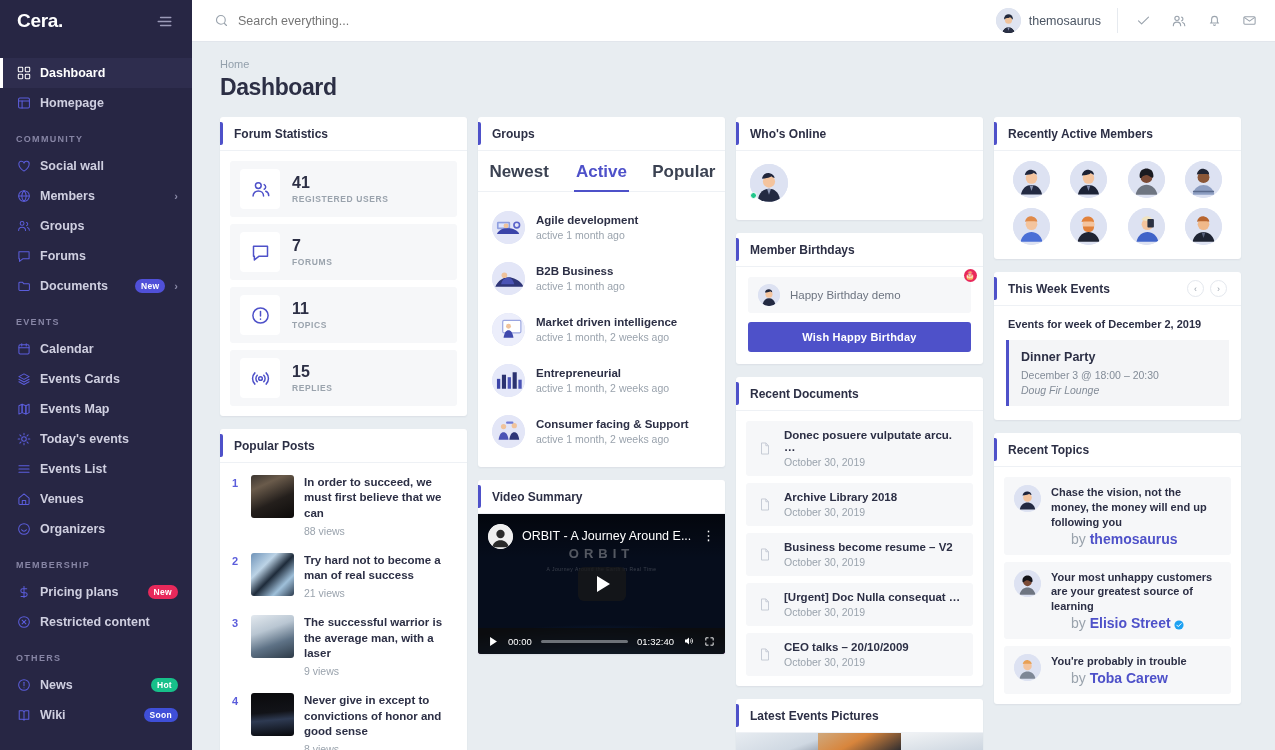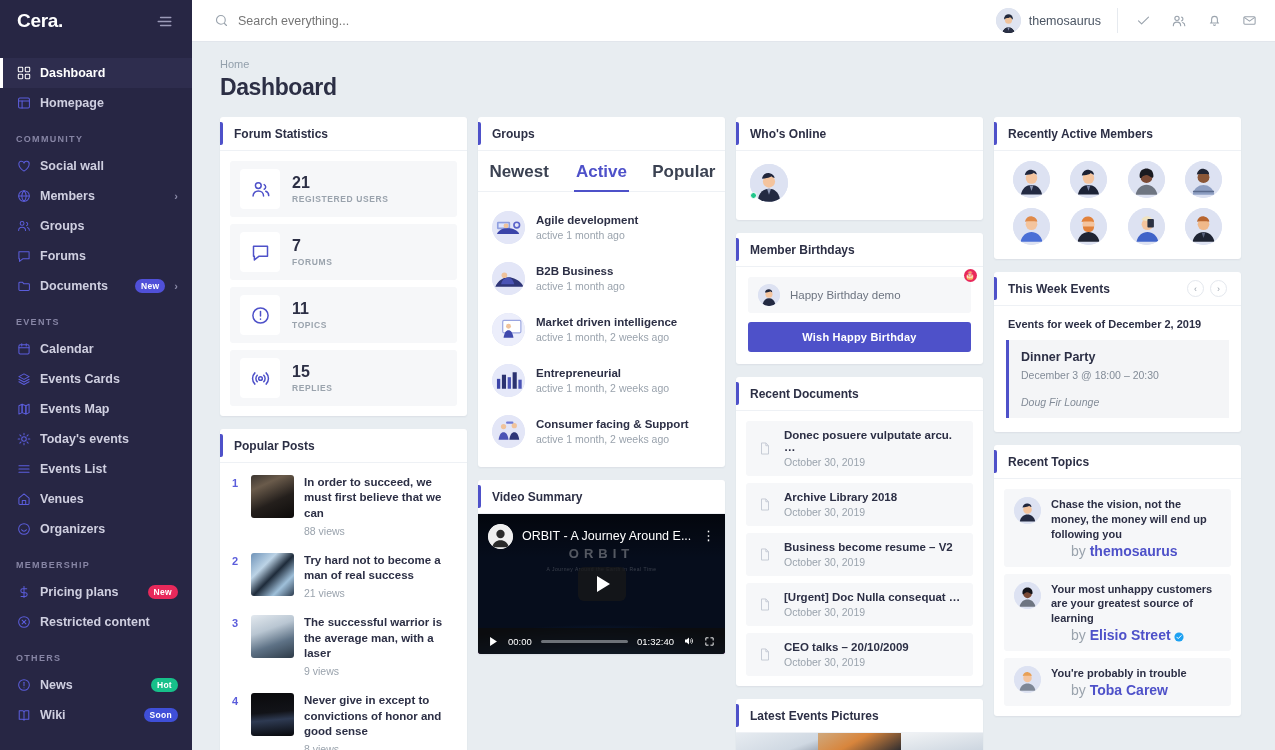--- a/index.html
+++ b/index.html
@@ -231,21 +231,21 @@
   .ram-grid { display:grid; grid-template-columns: repeat(4, 1fr); gap: 10px 6px; padding: 10px 12px 14px;}
   .ram-av { width:37px;height:37px;border-radius:50%;overflow:hidden;margin:0 auto; background:#dde2f2;}
 
   
   .ev-sub { font-size:11px; font-weight:700; color:#2c2f45; padding: 2px 2px 10px;}
   .ev-box {
     background:#f4f5f7; border-left:3px solid #4e51c9; padding: 10px 12px;
   }
   .ev-name { font-size:12.5px; font-weight:700; color:#2c2f45;}
   .ev-when { font-size:10.5px; color:#838c98; margin-top:5px;}
-  .ev-where { font-size:10.5px; color:#838c98; font-style:italic; margin-top:15px;}
+  .ev-where { font-size:10.5px; color:#838c98; font-style:italic; margin-top:3px;}
 
   
   .rt-row { display:flex; gap:10px; background:#f6f7f9; border-radius:3px; padding:8px 10px; margin-bottom:7px; align-items:flex-start;}
   .rt-row:last-child{margin-bottom:0;}
   .rt-av { width:27px;height:27px;border-radius:50%;flex:0 0 27px;overflow:hidden;background:#dde2f2;}
   .rt-title { font-size:11px; font-weight:700; color:#2c2f45; line-height:1.35;}
   .rt-by { font-size:14px; color:#9aa3ad; margin-top:1px;padding-left:20px;}
   .rt-by b { color:#4e51c9; font-weight:700;}
   .verified { display:inline-flex; vertical-align:-2px; margin-left:3px;}
 </style>
@@ -521,21 +521,21 @@
               <div class="stat-row">
                 <span class="stat-ico">
                   <svg viewBox="0 0 24 24" width="21" height="21" fill="none" stroke="currentColor" stroke-width="1.7" stroke-linecap="round">
                     <circle cx="9.5" cy="7.5" r="3.3"></circle>
                     <path d="M3.5 19.5c0-3.4 2.7-5.8 6-5.8s6 2.4 6 5.8"></path>
                     <path d="M16.2 6.4a2.9 2.9 0 0 1 0 5.3"></path>
                     <path d="M18 14c2.2.8 3.4 2.6 3.4 5"></path>
                   </svg>
                 </span>
                 <span>
-                  <div class="stat-num">21</div>
+                  <div class="stat-num">41</div>
                   <div class="stat-lbl">REGISTERED USERS</div>
                 </span>
               </div>
               <div class="stat-row">
                 <span class="stat-ico">
                   <svg viewBox="0 0 24 24" width="21" height="21" fill="none" stroke="currentColor" stroke-width="1.7" stroke-linejoin="round">
                     <path d="M4 4.8h16v11.4h-9.6L5 20.6v-4.4H4z"></path>
                   </svg>
                 </span>
                 <span>

